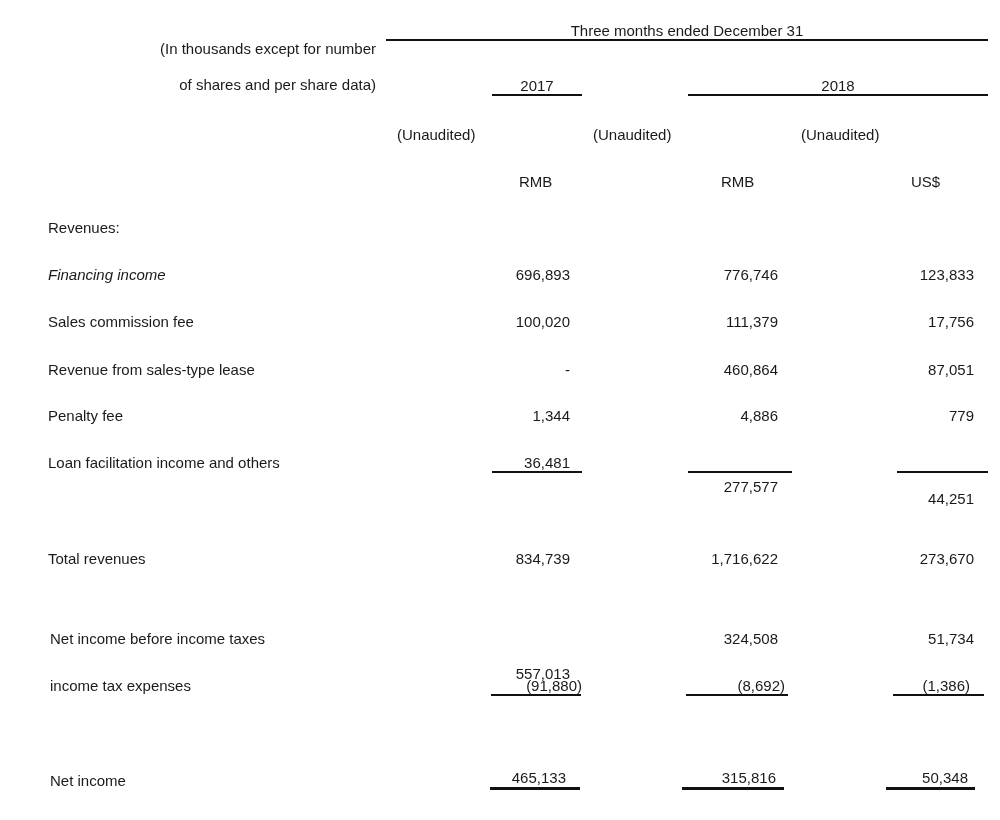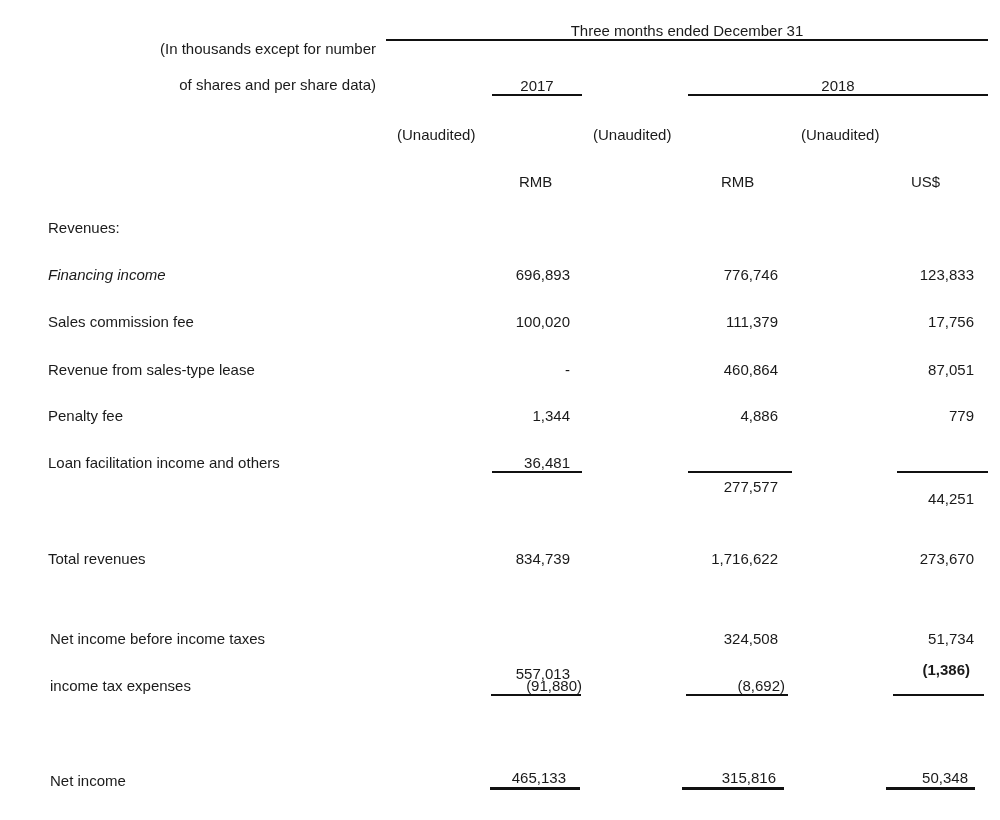--- a/index.html
+++ b/index.html
@@ -91,21 +91,21 @@
   <div class="abs lbl" style="top:630px; left:14px;">Net income before income taxes</div>
   <div class="abs num c1" style="top:640px;margin-top:25px;">557,013</div>
   <div class="abs num c2" style="top:630px;">324,508</div>
   <div class="abs num c3" style="top:630px;">51,734</div>
 </div>
 
 <div>
   <div class="abs lbl" style="top:677px; left:14px;">income tax expenses</div>
   <div class="abs num c1" style="top:677px; width:112px;">(91,880)</div>
   <div class="abs num c2" style="top:677px; width:125px;">(8,692)</div>
-  <div class="abs num c3" style="top:661px; width:88px; left:882px;font-weight:bold;">(1,386)</div>
+  <div class="abs num c3" style="top:677px; width:88px; left:882px;">(1,386)</div>
 </div>
 <div class="rule" style="left:491px; width:90px; top:694px;"></div>
 <div class="rule" style="left:686px; width:102px; top:694px;"></div>
 <div class="rule" style="left:893px; width:91px; top:694px;"></div>
 
 <div>
   <div class="abs lbl" style="top:772px; left:14px;">Net income</div>
   <div class="abs num c1" style="top:769px; width:96px;">465,133</div>
   <div class="abs num c2" style="top:769px; width:116px;">315,816</div>
   <div class="abs num c3" style="top:769px; width:88px;">50,348</div>

